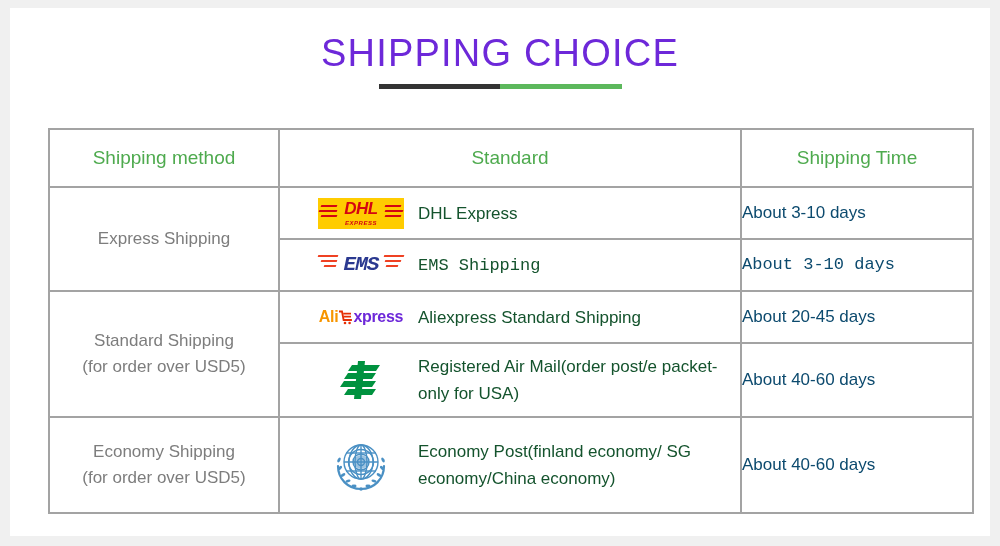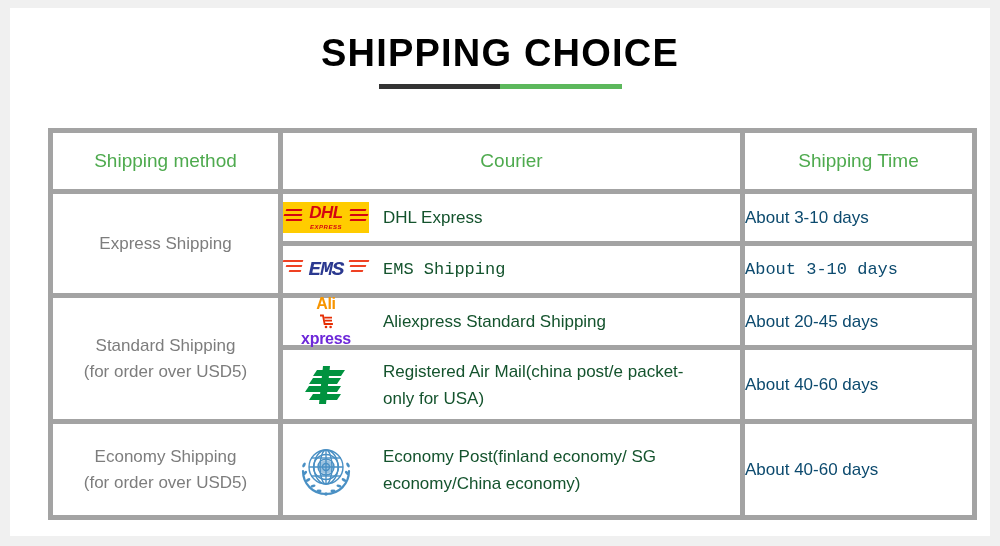--- a/index.html
+++ b/index.html
@@ -25,22 +25,22 @@
   }
 
   
   .title-block {
     text-align: center;
     padding-top: 22px;
   }
   .title-text {
     font-size: 38px;
     letter-spacing: 1.2px;
-    color: #000000;
-    font-weight: 700;
+    color: #6d28d9;
+    font-weight: 400;
     line-height: 46px;
     white-space: nowrap;
   }
   .title-rule {
     margin: 8px auto 0 auto;
     width: 243px;
     height: 5px;
     display: flex;
   }
   .title-rule .rule-dark {
@@ -59,21 +59,21 @@
     top: 120px;
     width: 924px;
   }
   table.ship-table {
     width: 924px;
     border-collapse: collapse;
     table-layout: fixed;
   }
   table.ship-table td,
   table.ship-table th {
-    border: 5px solid #a3a3a3;
+    border: 2px solid #a3a3a3;
     padding: 0;
     vertical-align: middle;
     background: #ffffff;
   }
   col.c-method { width: 230px; }
   col.c-courier { width: 462px; }
   col.c-time { width: 232px; }
 
   thead th {
     height: 56px;
@@ -97,20 +97,21 @@
     line-height: 26px;
     padding: 6px 8px;
   }
   td.courier-cell {
     padding: 6px 10px 6px 18px;
   }
   .courier-inner {
     display: flex;
     align-items: center;
     gap: 14px;
+    margin-left: 38px;
   }
   .logo-slot {
     flex: 0 0 auto;
     width: 86px;
     display: flex;
     align-items: center;
     justify-content: center;
   }
   .courier-label {
     color: #14532d;
@@ -209,21 +210,20 @@
   .ali-logo {
     width: 92px;
     height: 24px;
     display: flex;
     align-items: center;
     justify-content: center;
     font-weight: bold;
     font-size: 16px;
     line-height: 20px;
     letter-spacing: -0.3px;
-    flex-direction: column;
   }
   .ali-logo .ali-a { color: #f79500; }
   .ali-logo .ali-cart {
     display: inline-block;
     width: 13px;
     height: 15px;
     position: relative;
     margin: 0 1px;
   }
   .ali-logo .ali-x { color: #6d28d9; }
@@ -262,21 +262,21 @@
   <div class="table-wrap">
     <table class="ship-table">
       <colgroup>
         <col class="c-method">
         <col class="c-courier">
         <col class="c-time">
       </colgroup>
       <thead>
         <tr>
           <th>Shipping method</th>
-          <th>Courier</th>
+          <th>Standard</th>
           <th>Shipping Time</th>
         </tr>
       </thead>
       <tbody>
 
         <tr class="r-express">
           <td class="method-cell" rowspan="2">
             <div>Express Shipping</div>
           </td>
           <td class="courier-cell">
@@ -355,21 +355,21 @@
                     <g fill="#00923f">
                       <polygon points="14,8 42,8 38,14 10,14"></polygon>
                       <polygon points="10,16 38,16 34,22 6,22"></polygon>
                       <polygon points="2,24 34,24 30,30 -2,30" transform="translate(4,0)"></polygon>
                       <polygon points="10,32 38,32 34,38 6,38"></polygon>
                       <polygon points="20,4 27,4 23,42 16,42"></polygon>
                     </g>
                   </svg>
                 </span>
               </span>
-              <span class="courier-label">Registered Air Mail(china post/e packet-only for USA)</span>
+              <span class="courier-label">Registered Air Mail(order post/e packet-only for USA)</span>
             </div>
           </td>
           <td class="time-cell">About 40-60 days</td>
         </tr>
 
         <tr class="r-economy">
           <td class="method-cell">
             <div>Economy Shipping</div>
             <div>(for order over USD5)</div>
           </td>

